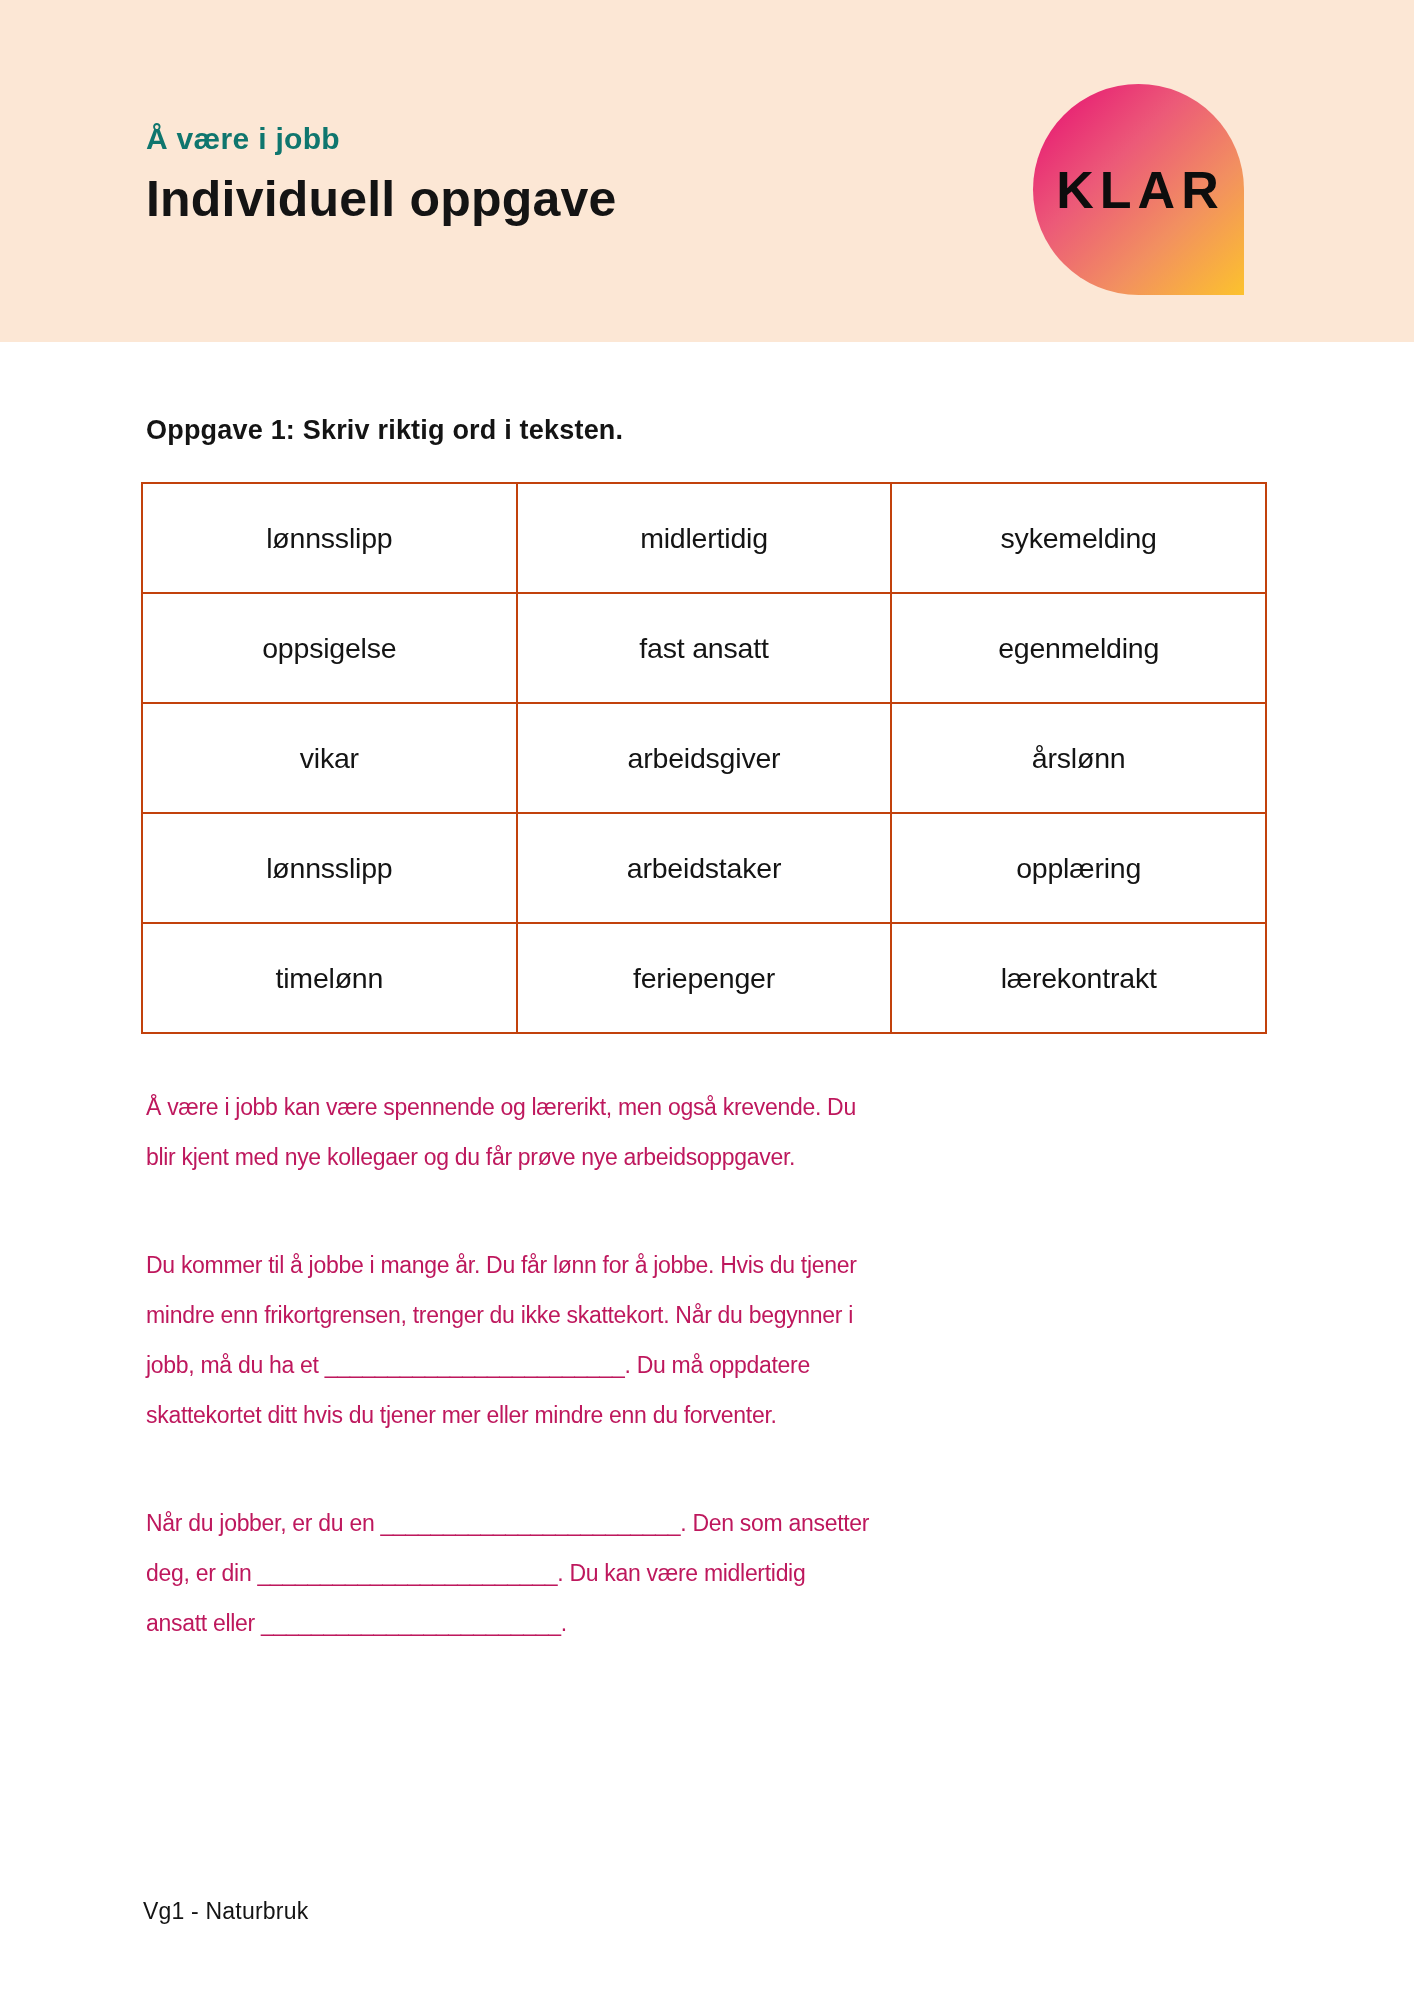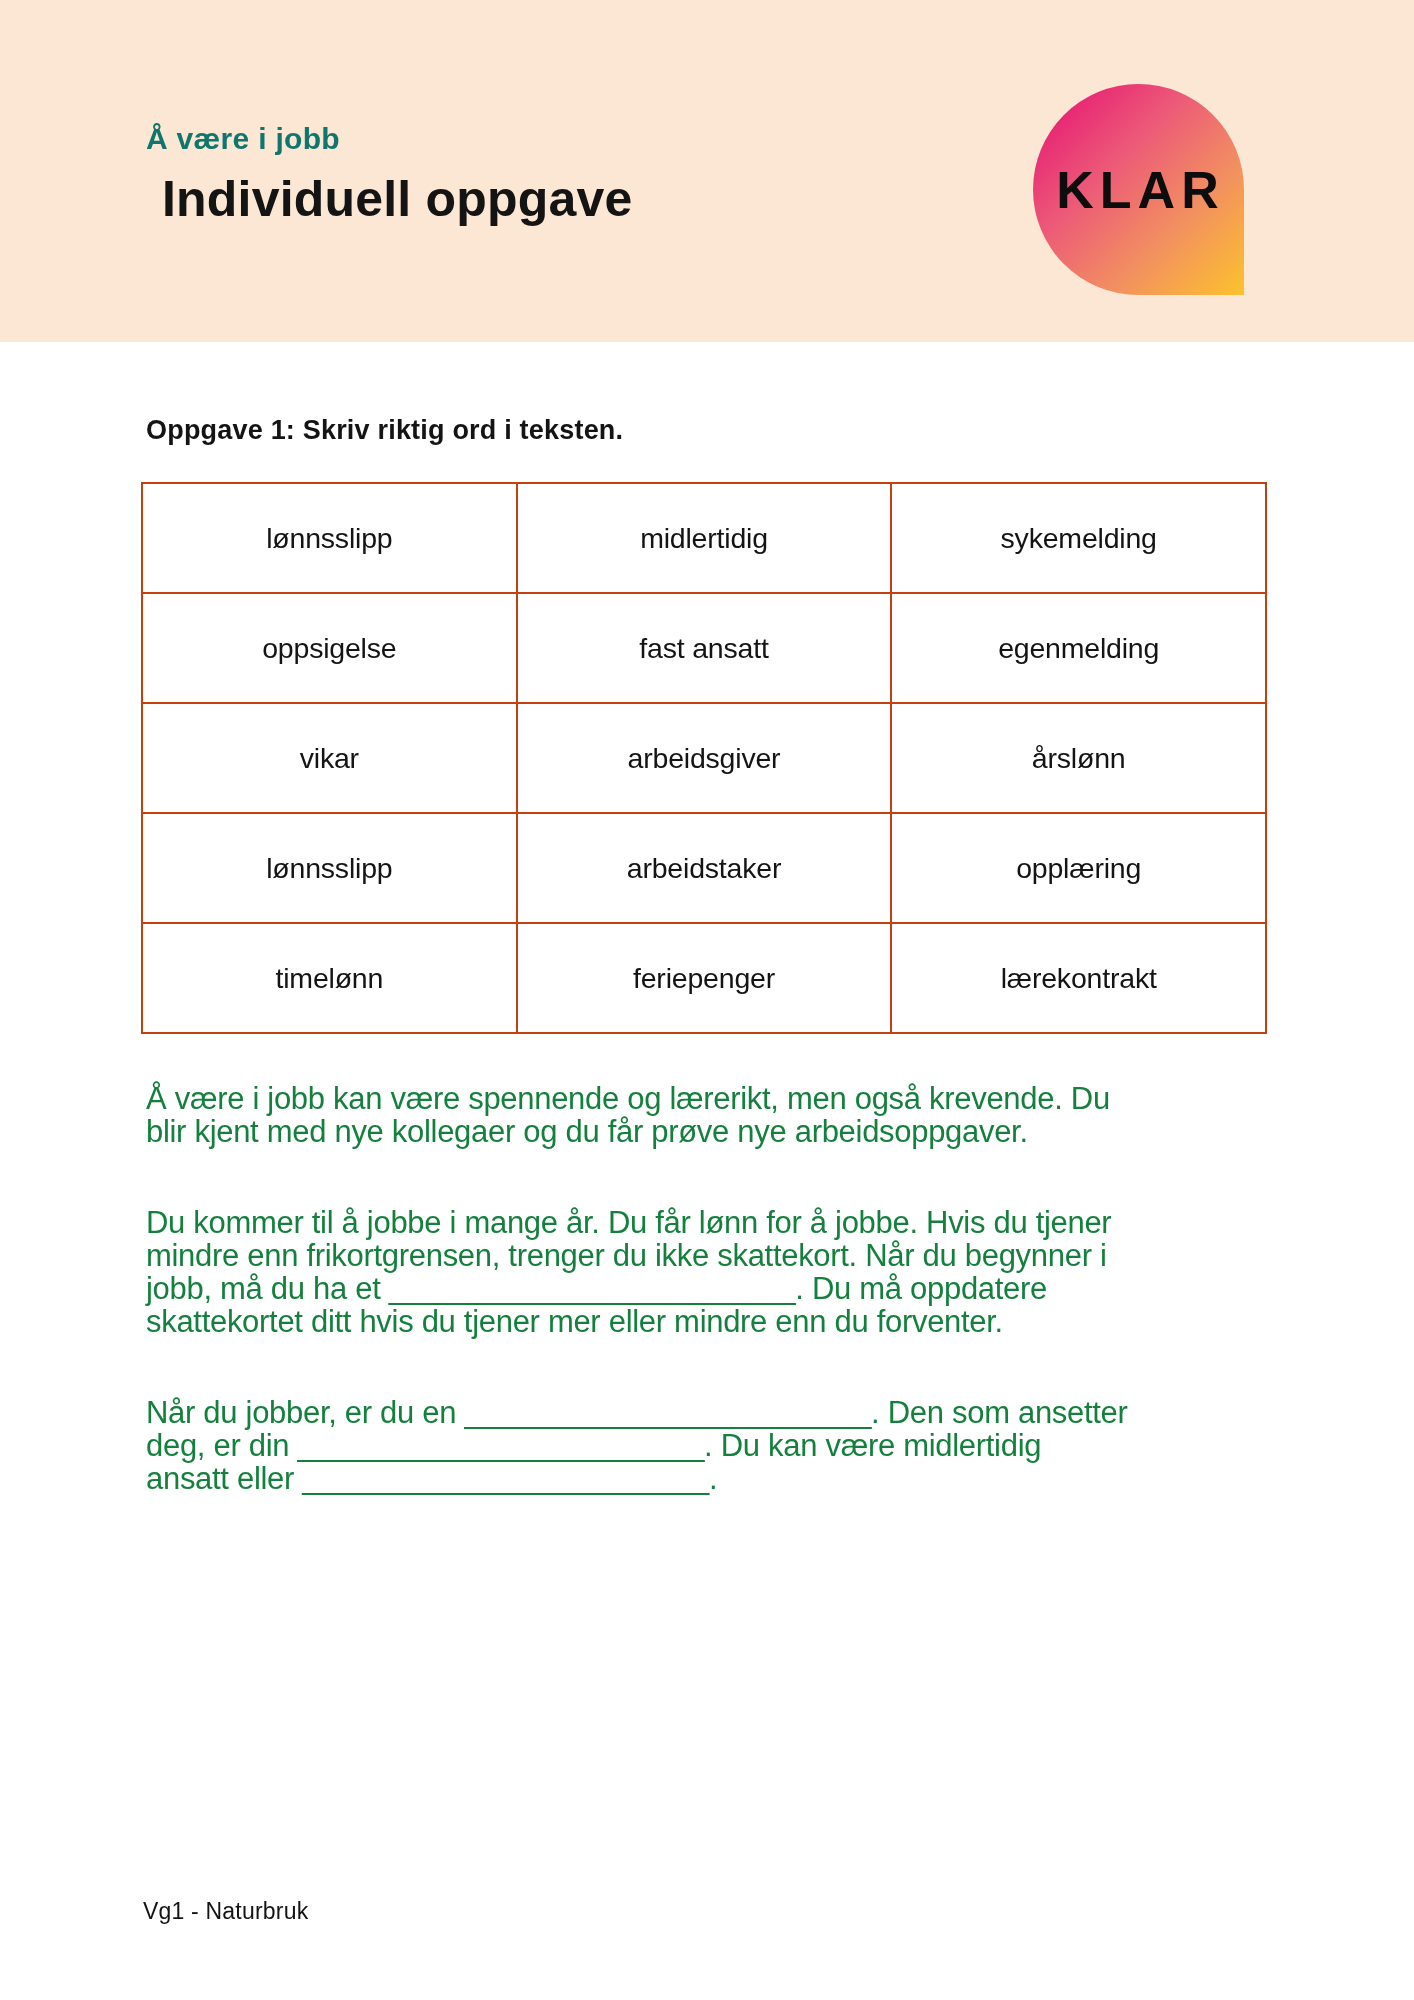--- a/index.html
+++ b/index.html
@@ -33,21 +33,20 @@
     font-weight: 700;
     letter-spacing: 0.3px;
     color: #0f766e;
   }
   .title {
     margin-top: 14px;
     font-size: 50px;
     font-weight: 800;
     letter-spacing: 0.2px;
     color: #141414;
-    margin-left: 16px;
   }
   .logo {
     position: absolute;
     left: 1033px;
     top: 84px;
     width: 211px;
     height: 211px;
     border-radius: 50% 50% 0 50%;
     background: linear-gradient(135deg, #e60b72 0%, #ec5a78 38%, #f29060 68%, #fcc22d 100%);
     display: flex;
@@ -82,25 +81,25 @@
     font-size: 28.5px;
     letter-spacing: -0.2px;
     color: #141414;
   }
   .paragraphs {
     margin: 48px 0 0 146px;
     width: 1140px;
   }
   .paragraphs p {
     margin: 0 0 58px 0;
-    font-size: 31px;
-    line-height: 33px;
+    font-size: 23px;
+    line-height: 50px;
     letter-spacing: -0.3px;
     white-space: pre-line;
-    color: #15803d;
+    color: #be185d;
   }
   .footer {
     position: absolute;
     left: 143px;
     top: 1898px;
     font-size: 23px;
     letter-spacing: 0.2px;
     color: #141414;
   }
 </style>

